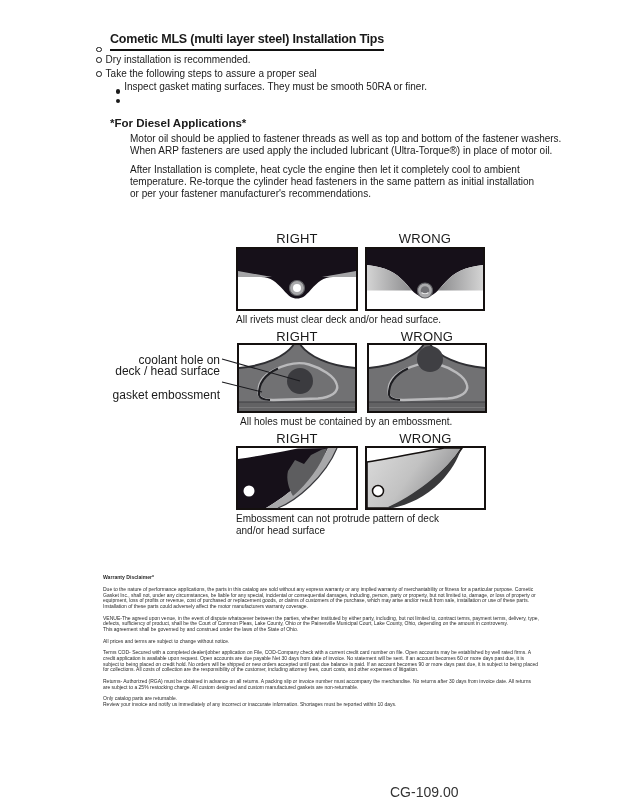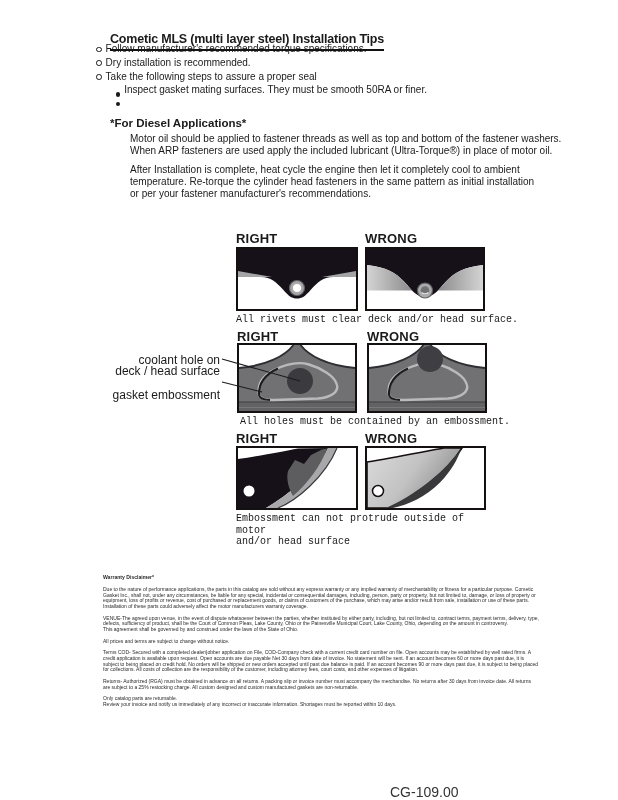--- a/index.html
+++ b/index.html
@@ -16,41 +16,40 @@
   .bullets{left:96px;top:43px;font-size:10px;line-height:12.2px;width:500px;}
   .bl{display:flex;align-items:flex-start;margin:0 0 1.6px 0;}
   .bl.sub{margin-left:20px;align-items:flex-end;}
   .b-dot{flex:0 0 auto;width:3.6px;height:3.6px;border:1px solid #1a1a1a;border-radius:50%;margin:3.6px 4px 0 0;}
   .b-fill{flex:0 0 auto;width:4.2px;height:4.2px;background:#1a1a1a;border-radius:50%;margin:3.6px 4px 0 0;}
   .diesel-h{left:110px;top:117px;font-size:11.5px;font-weight:bold;}
   .para{left:110px;font-size:10px;line-height:11.9px;width:505px;margin-left:20px;}
   .p1{top:133px;}
   .p2{top:164px;}
   .p3{top:206px;}
-  .fig-label{font-size:13px;font-weight:bold;letter-spacing:0.2px;}
-  .cap{font-size:10px;line-height:11.5px;font-family:Liberation Mono, monospace;}
+  .fig-label{font-size:13px;font-weight:normal;text-align:center;letter-spacing:0.2px;}
+  .cap{font-size:10px;line-height:11.5px;}
   .diag{display:block;}
   .ann-label{font-size:12px;line-height:11px;text-align:right;width:120px;left:100px;margin-top:13px;}
   .ann-overlay{left:100px;top:330px;pointer-events:none;}
   .legal{left:103px;top:575px;width:436px;font-size:5px;line-height:5.8px;color:#2a2a2a;}
   .legal-h{font-weight:bold;font-size:5.1px;margin:0 0 6px 0;}
   .legal p{margin:0 0 5.6px 0;}
   .pagenum{left:390px;top:784px;font-size:14px;color:#333;}
 </style>
 </head>
 <body>
 
 <div id="page">
 
   <div class="abs title">Cometic MLS (multi layer steel) Installation Tips</div>
 
   <div class="abs bullets">
     <div class="bl">
         <span class="b-dot"></span>
-        <span>Follow manufacturer's recommended torque specifications.</span>
       </div>
     <div class="bl">
         <span class="b-dot"></span>
         <span>Dry installation is recommended.</span>
       </div>
     <div class="bl">
         <span class="b-dot"></span>
         <span>Take the following steps to assure a proper seal</span>
       </div>
     <div class="bl sub">
@@ -160,21 +159,21 @@
           <stop offset="0.55" stop-color="#c2c2c2"></stop>
           <stop offset="1" stop-color="#8e8e90"></stop>
       </linearGradient>
     </defs>
     <rect x="1" y="1" width="119" height="62" fill="#ffffff" stroke="#14100f" stroke-width="2"></rect>
     <path d="M2,16 C32,11 62,5 79,2 H97 C81,27 50,51 24,62 H2 Z" fill="url(#g3)" stroke="#14100f" stroke-width="1.6"></path>
     <path d="M22,61.5 C48,50 79,27 96,3 C93,13 86,25 75,36.5 C61,50.5 43,59 28,62 Z" fill="#39393b"></path>
     <circle cx="13" cy="45" r="5.5" fill="#ffffff" stroke="#14100f" stroke-width="1.5"></circle>
   </svg>
 
-  <div class="abs cap pre" style="left:236px;top:513px;width:240px;">Embossment can not protrude outside of motor
+  <div class="abs cap pre" style="left:236px;top:513px;width:240px;">Embossment can not protrude pattern of deck
 and/or head surface</div>
 
   <div class="abs legal">
     <div class="legal-h">Warranty Disclaimer*</div>
     <p class="pre">Due to the nature of performance applications, the parts in this catalog are sold without any express warranty or any implied warranty of merchantability or fitness for a particular purpose.  Cometic Gasket Inc., shall not, under any circumstances, be liable for any special, incidental or consequential damages, including, person, party or property, but not limited to, damage, or loss of property or equipment, loss of profits or revenue, cost of purchased or replacement goods, or claims of customers of the purchase, which may arise and/or result from sale, installation or use of these parts.  Installation of these parts could adversely affect the motor manufacturers warranty coverage.</p>
     <p class="pre">VENUE-The agreed upon venue, in the event of dispute whatsoever between the parties, whether instituted by either party, including, but not limited to, contract terms, payment terms, delivery, type, defects, sufficiency of product, shall be the Court of Common Pleas, Lake County, Ohio or the Painesville Municipal Court, Lake County, Ohio, depending on the amount in controversy.
 This agreement shall be governed by and construed under the laws of the State of Ohio.</p>
     <p class="pre">All prices and terms are subject to change without notice.</p>
     <p class="pre">Terms COD- Secured with a completed dealer/jobber application on File, COD-Company check with a current credit card number on file.  Open accounts may be established by well rated firms.  A credit application is available upon request.  Open accounts are due payable Net 30 days from date of invoice.  No statement will be sent.  If an account becomes 60 or more days past due, it is subject to being placed on credit hold.  No orders will be shipped or new orders accepted until past due balance is paid.  If an account becomes 90 or more days past due, it is subject to being placed for collections.  All costs of collection are the responsibility of the customer, including attorney fees, court costs, and other expenses of litigation.</p>
     <p class="pre">Returns- Authorized (RGA) must be obtained in advance on all returns.  A packing slip or invoice number must accompany the merchandise.  No returns after 30 days from invoice date.  All returns are subject to a 25% restocking charge.  All custom designed and custom manufactured gaskets are non-returnable.</p>

